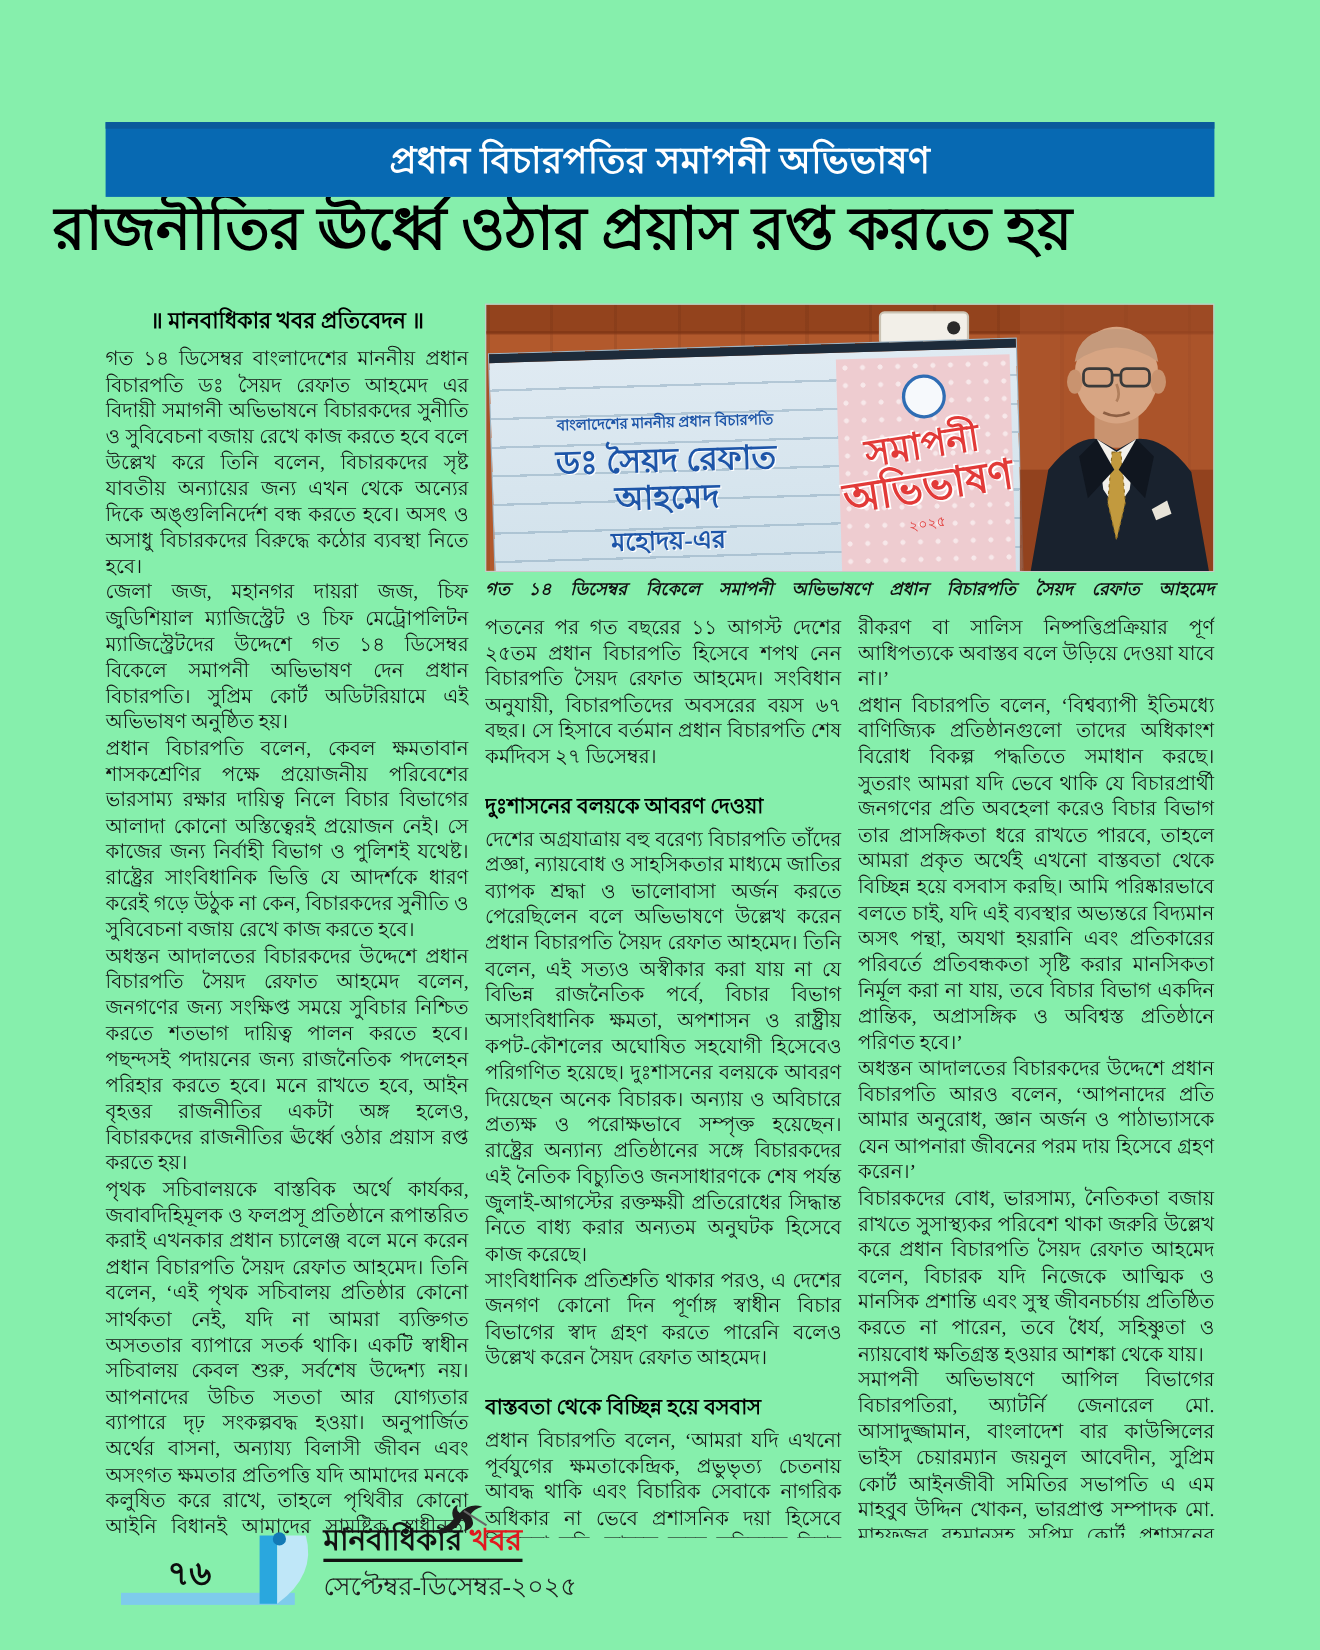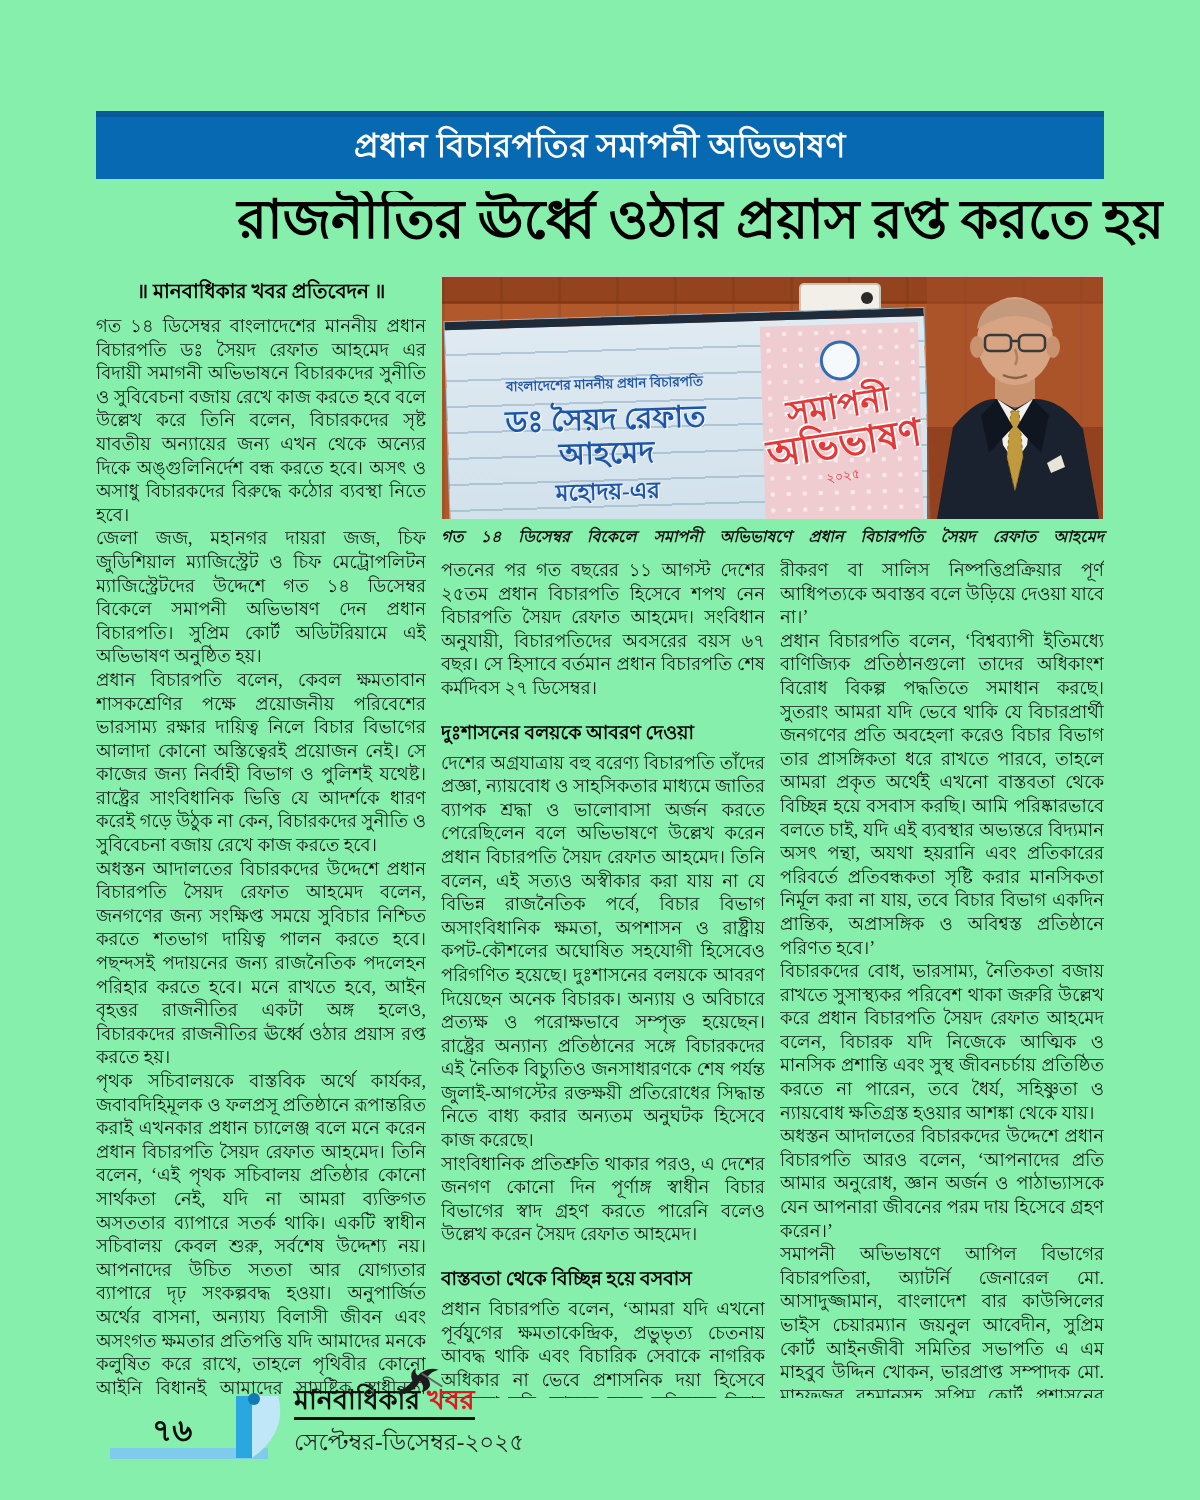--- a/index.html
+++ b/index.html
@@ -13,22 +13,22 @@
   
   .kicker-bar{
     position:absolute;left:96px;top:111px;width:1008px;height:62px;
     background:#0769b2;border-top:6px solid #0a5a9b;
     display:flex;align-items:center;justify-content:center;
   }
   .kicker-bar span{color:#fff;font-size:33px;font-weight:bold;letter-spacing:.5px;}
 
   
   .headline{
-    position:absolute;left:48px;top:179px;width:1104px;margin:12px;
-    text-align:right;font-size:54px;font-weight:bold;color:#000;line-height:1.1;
+    position:absolute;left:48px;top:179px;width:1104px;margin:0;
+    text-align:left;font-size:54px;font-weight:bold;color:#000;line-height:1.1;
     white-space:nowrap;overflow:hidden;
   }
 
   
   .content{position:absolute;left:96px;top:276px;width:1008px;height:1122px;display:flex;gap:15px;}
   .col1{flex:0 0 330px;width:330px;overflow:hidden;}
   .right-region{flex:1;display:flex;flex-direction:column;min-width:0;}
 
   .byline{text-align:center;font-weight:bold;font-size:20px;margin:0 0 6px 0;color:#000;}
   p.body{margin:0;font-size:18px;line-height:23.6px;text-align:justify;color:#141414;}
@@ -184,22 +184,22 @@
           <p class="body">পতনের পর গত বছরের ১১ আগস্ট দেশের ২৫তম প্রধান বিচারপতি হিসেবে শপথ নেন বিচারপতি সৈয়দ রেফাত আহমেদ। সংবিধান অনুযায়ী, বিচারপতিদের অবসরের বয়স ৬৭ বছর। সে হিসাবে বর্তমান প্রধান বিচারপতি শেষ কর্মদিবস ২৭ ডিসেম্বর।</p>
           <h3 class="subhead">দুঃশাসনের বলয়কে আবরণ দেওয়া</h3>
           <p class="body">দেশের অগ্রযাত্রায় বহু বরেণ্য বিচারপতি তাঁদের প্রজ্ঞা, ন্যায়বোধ ও সাহসিকতার মাধ্যমে জাতির ব্যাপক শ্রদ্ধা ও ভালোবাসা অর্জন করতে পেরেছিলেন বলে অভিভাষণে উল্লেখ করেন প্রধান বিচারপতি সৈয়দ রেফাত আহমেদ। তিনি বলেন, এই সত্যও অস্বীকার করা যায় না যে বিভিন্ন রাজনৈতিক পর্বে, বিচার বিভাগ অসাংবিধানিক ক্ষমতা, অপশাসন ও রাষ্ট্রীয় কপট-কৌশলের অঘোষিত সহযোগী হিসেবেও পরিগণিত হয়েছে। দুঃশাসনের বলয়কে আবরণ দিয়েছেন অনেক বিচারক। অন্যায় ও অবিচারে প্রত্যক্ষ ও পরোক্ষভাবে সম্পৃক্ত হয়েছেন। রাষ্ট্রের অন্যান্য প্রতিষ্ঠানের সঙ্গে বিচারকদের এই নৈতিক বিচ্যুতিও জনসাধারণকে শেষ পর্যন্ত জুলাই-আগস্টের রক্তক্ষয়ী প্রতিরোধের সিদ্ধান্ত নিতে বাধ্য করার অন্যতম অনুঘটক হিসেবে কাজ করেছে।</p>
           <p class="body">সাংবিধানিক প্রতিশ্রুতি থাকার পরও, এ দেশের জনগণ কোনো দিন পূর্ণাঙ্গ স্বাধীন বিচার বিভাগের স্বাদ গ্রহণ করতে পারেনি বলেও উল্লেখ করেন সৈয়দ রেফাত আহমেদ।</p>
           <h3 class="subhead">বাস্তবতা থেকে বিচ্ছিন্ন হয়ে বসবাস</h3>
           <p class="body">প্রধান বিচারপতি বলেন, ‘আমরা যদি এখনো পূর্বযুগের ক্ষমতাকেন্দ্রিক, প্রভুভৃত্য চেতনায় আবদ্ধ থাকি এবং বিচারিক সেবাকে নাগরিক অধিকার না ভেবে প্রশাসনিক দয়া হিসেবে বিবেচনা করি, তাহলে অদূর ভবিষ্যতে বিচার ব্যবস্থার বেসরক-</p>
         </div>
         <div class="col3">
           <p class="body">রীকরণ বা সালিস নিষ্পত্তিপ্রক্রিয়ার পূর্ণ আধিপত্যকে অবাস্তব বলে উড়িয়ে দেওয়া যাবে না।’</p>
           <p class="body">প্রধান বিচারপতি বলেন, ‘বিশ্বব্যাপী ইতিমধ্যে বাণিজ্যিক প্রতিষ্ঠানগুলো তাদের অধিকাংশ বিরোধ বিকল্প পদ্ধতিতে সমাধান করছে। সুতরাং আমরা যদি ভেবে থাকি যে বিচারপ্রার্থী জনগণের প্রতি অবহেলা করেও বিচার বিভাগ তার প্রাসঙ্গিকতা ধরে রাখতে পারবে, তাহলে আমরা প্রকৃত অর্থেই এখনো বাস্তবতা থেকে বিচ্ছিন্ন হয়ে বসবাস করছি। আমি পরিষ্কারভাবে বলতে চাই, যদি এই ব্যবস্থার অভ্যন্তরে বিদ্যমান অসৎ পন্থা, অযথা হয়রানি এবং প্রতিকারের পরিবর্তে প্রতিবন্ধকতা সৃষ্টি করার মানসিকতা নির্মূল করা না যায়, তবে বিচার বিভাগ একদিন প্রান্তিক, অপ্রাসঙ্গিক ও অবিশ্বস্ত প্রতিষ্ঠানে পরিণত হবে।’</p>
+          <p class="body">অধস্তন আদালতের বিচারকদের উদ্দেশে প্রধান বিচারপতি আরও বলেন, ‘আপনাদের প্রতি আমার অনুরোধ, জ্ঞান অর্জন ও পাঠাভ্যাসকে যেন আপনারা জীবনের পরম দায় হিসেবে গ্রহণ করেন।’</p>
           <p class="body">বিচারকদের বোধ, ভারসাম্য, নৈতিকতা বজায় রাখতে সুসাস্থ্যকর পরিবেশ থাকা জরুরি উল্লেখ করে প্রধান বিচারপতি সৈয়দ রেফাত আহমেদ বলেন, বিচারক যদি নিজেকে আত্মিক ও মানসিক প্রশান্তি এবং সুস্থ জীবনচর্চায় প্রতিষ্ঠিত করতে না পারেন, তবে ধৈর্য, সহিষ্ণুতা ও ন্যায়বোধ ক্ষতিগ্রস্ত হওয়ার আশঙ্কা থেকে যায়।</p>
-          <p class="body">অধস্তন আদালতের বিচারকদের উদ্দেশে প্রধান বিচারপতি আরও বলেন, ‘আপনাদের প্রতি আমার অনুরোধ, জ্ঞান অর্জন ও পাঠাভ্যাসকে যেন আপনারা জীবনের পরম দায় হিসেবে গ্রহণ করেন।’</p>
           <p class="body">সমাপনী অভিভাষণে আপিল বিভাগের বিচারপতিরা, অ্যাটর্নি জেনারেল মো. আসাদুজ্জামান, বাংলাদেশ বার কাউন্সিলের ভাইস চেয়ারম্যান জয়নুল আবেদীন, সুপ্রিম কোর্ট আইনজীবী সমিতির সভাপতি এ এম মাহবুব উদ্দিন খোকন, ভারপ্রাপ্ত সম্পাদক মো. মাহফুজুর রহমানসহ সুপ্রিম কোর্ট প্রশাসনের কর্মকর্তারা উপস্থিত ছিলেন।</p>
         </div>
       </div>
     </div>
   </div>
 
   <div class="footer">
     <div class="page-bar"></div>
     <div class="page-number">৭৬</div>
     <svg class="folded" width="66" height="70" viewBox="0 0 66 70" aria-hidden="true">

